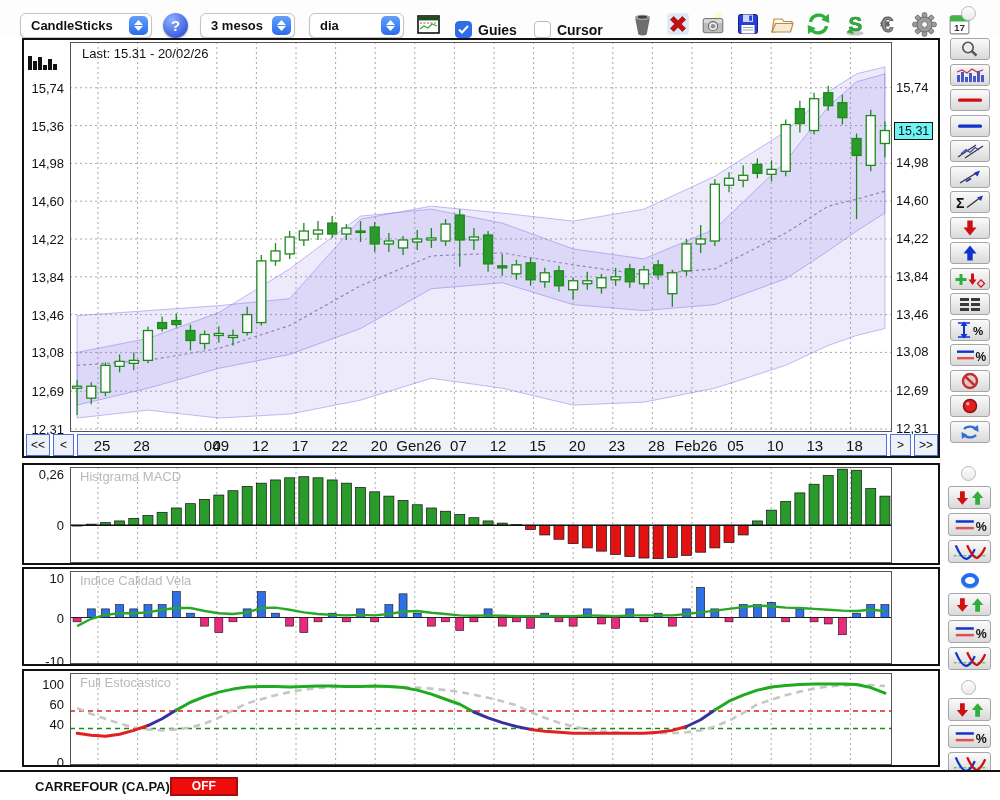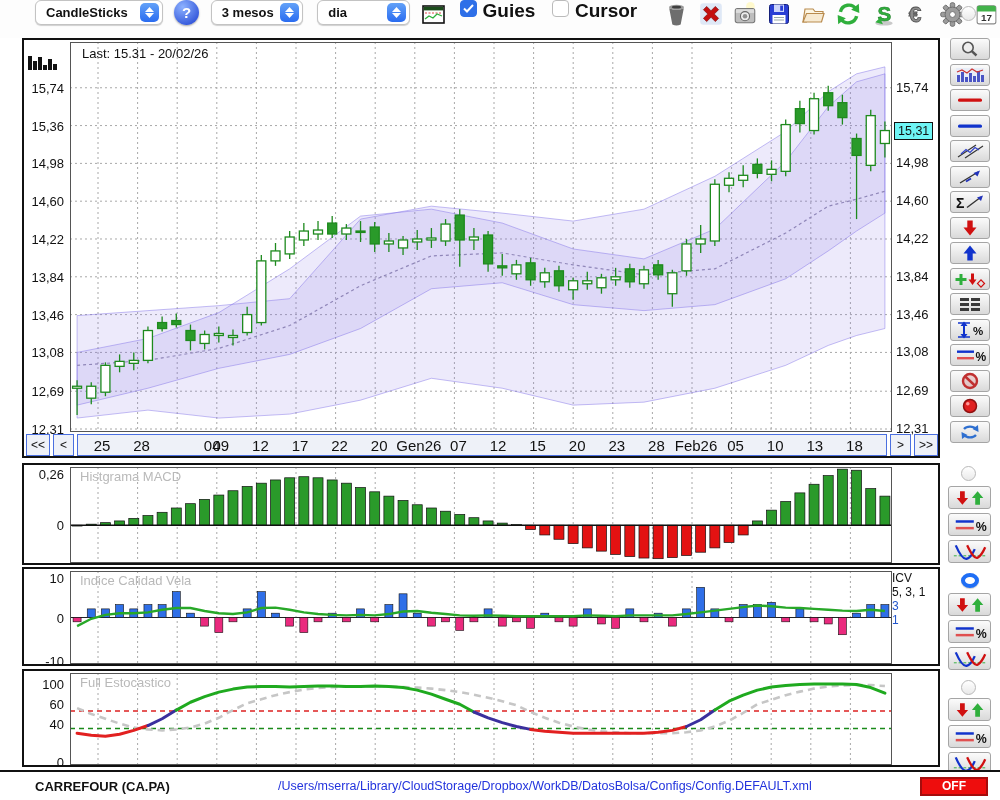--- a/index.html
+++ b/index.html
@@ -1,29 +1,29 @@
 <!DOCTYPE html>
 <html><head>
 <meta charset="utf-8">
 <style>
   html,body{margin:0;padding:0;background:#fff;width:1000px;height:800px;overflow:hidden;
     font-family:"Liberation Sans","DejaVu Sans",sans-serif;color:#111;}
   #app{position:relative;width:1000px;height:800px;}
   
-  .toolbar{position:absolute;left:0;top:0;width:1000px;height:38px;display:flex;align-items:flex-start;padding-left:35px;box-sizing:border-box;background:#fdfdfd;}
+  .toolbar{position:absolute;left:0;top:0;width:1000px;height:38px;display:flex;align-items:flex-end;padding-left:20px;box-sizing:border-box;background:#fdfdfd;}
   .sel{display:flex;align-items:center;height:25px;background:#fff;border:1px solid #c3c3c3;border-radius:6px;
     box-shadow:0 1px 1px rgba(0,0,0,.18);padding-left:10px;font-size:13px;font-weight:600;box-sizing:border-box;}
   .stepper{width:19px;height:19px;border-radius:5px;background:linear-gradient(#62a1f8,#2a6cf0);margin-left:auto;margin-right:3px;
     display:flex;flex-direction:column;align-items:center;justify-content:center;gap:1px;}
   .stepper svg{display:block}
   .help{width:25px;height:25px;border-radius:50%;background:radial-gradient(circle at 35% 28%,#8db2ff,#1b3ed0);color:#fff;
     font-weight:bold;font-size:15px;display:flex;align-items:center;justify-content:center;box-shadow:0 1px 2px rgba(0,0,0,.35);}
   .cb{width:17px;height:17px;border-radius:4px;border:1.5px solid #bbb;background:#fff;box-sizing:border-box;display:flex;align-items:center;justify-content:center;}
   .cb.checked{background:#2e6fe8;border-color:#2e6fe8;}
-  .cblab{font-size:19px;font-weight:600;margin-left:6px;}
+  .cblab{font-size:14px;font-weight:600;margin-left:6px;}
   .tbicon{display:flex;align-items:center;justify-content:center;width:28px;height:28px;}
   .tbicon svg{display:block}
   
   .panel{position:absolute;left:22px;width:918px;border:2px solid #111;background:#fff;box-sizing:border-box;}
   .gutterL{position:absolute;left:0;top:2px;width:44px;height:100%;}
   .axlab{position:absolute;left:0;width:40px;text-align:right;font-size:13px;}
   .axlabR{position:absolute;left:4px;font-size:13px;}
   .gutterR{position:absolute;left:868px;top:2px;width:46px;height:100%;font-size:12px;line-height:14px;}
   .ptitle{position:absolute;font-size:13px;color:#b9b9b9;z-index:3;}
   .plot{position:absolute;left:46px;top:2px;}
@@ -581,26 +581,20 @@
         <rect x="740.051724137931" y="46.5" width="8" height="4.305555555555557" fill="#ea2a7e" stroke="#111" stroke-width="0.6"></rect>
         <rect x="754.2241379310345" y="46.5" width="8" height="6.458333333333329" fill="#ea2a7e" stroke="#111" stroke-width="0.6"></rect>
         <rect x="768.3965517241379" y="46.5" width="8" height="17.222222222222214" fill="#ea2a7e" stroke="#111" stroke-width="0.6"></rect>
         <rect x="782.5689655172414" y="42.19444444444444" width="8" height="4.305555555555557" fill="#2f6fe8" stroke="#111" stroke-width="0.6"></rect>
         <rect x="796.7413793103449" y="33.583333333333336" width="8" height="12.916666666666664" fill="#2f6fe8" stroke="#111" stroke-width="0.6"></rect>
         <rect x="810.9137931034483" y="33.583333333333336" width="8" height="12.916666666666664" fill="#2f6fe8" stroke="#111" stroke-width="0.6"></rect>
         <polyline points="7.086206896551724,55.11111111111111 21.258620689655174,47.79166666666667 35.43103448275862,43.91666666666667 49.60344827586207,42.19444444444444 63.775862068965516,42.19444444444444 77.94827586206897,41.333333333333336 92.12068965517243,38.75 106.29310344827587,37.027777777777786 120.46551724137932,37.027777777777786 134.63793103448276,40.04166666666667 148.8103448275862,42.19444444444444 162.98275862068965,43.05555555555555 177.1551724137931,41.333333333333336 191.32758620689654,37.027777777777786 205.5,36.59722222222222 219.67241379310343,38.75 233.8448275862069,41.333333333333336 248.01724137931035,43.05555555555555 262.1896551724138,43.91666666666667 276.36206896551727,44.34722222222222 290.5344827586207,43.91666666666667 304.7068965517242,44.34722222222222 318.8793103448276,43.05555555555555 333.05172413793105,40.47222222222222 347.22413793103453,40.04166666666667 361.39655172413796,41.763888888888886 375.5689655172414,43.05555555555555 389.7413793103448,44.34722222222222 403.9137931034483,44.77777777777778 418.08620689655174,44.34722222222222 432.2586206896552,44.77777777777778 446.43103448275866,45.208333333333336 460.6034482758621,45.208333333333336 474.7758620689655,45.208333333333336 488.948275862069,45.208333333333336 503.12068965517244,45.208333333333336 517.2931034482758,44.34722222222222 531.4655172413793,44.77777777777778 545.6379310344828,45.208333333333336 559.8103448275863,44.34722222222222 573.9827586206897,44.34722222222222 588.1551724137931,44.34722222222222 602.3275862068966,44.34722222222222 616.5,43.05555555555555 630.6724137931035,41.333333333333336 644.844827586207,39.611111111111114 659.0172413793103,37.88888888888889 673.1896551724138,36.166666666666664 687.3620689655173,34.44444444444444 701.5344827586207,35.30555555555556 715.7068965517242,36.59722222222222 729.8793103448276,37.027777777777786 744.051724137931,37.88888888888889 758.2241379310345,38.75 772.3965517241379,39.611111111111114 786.5689655172414,40.04166666666667 800.7413793103449,38.75 814.9137931034483,40.04166666666667" fill="none" stroke="#28a828" stroke-width="2.4"></polyline>
         <rect x="0.5" y="0.5" width="821" height="92" fill="none" stroke="#555"></rect>
       </svg>
     <span class="ptitle" style="left:56px;top:4px">Indice Calidad Vela</span>
-    <div class="gutterR">
-      <div>ICV</div>
-      <div>5, 3, 1</div>
-      <div style="color:#2255cc">3</div>
-      <div style="color:#2255cc">1</div>
-    </div>
   </div>
 
   <div class="panel" style="top:669px;height:98px">
     <div class="gutterL" id="stoch-axis">
         <span class="axlab" style="top: 4.04px;">100</span>
         <span class="axlab" style="top: 24.28px;">60</span>
         <span class="axlab" style="top: 43.6px;">40</span>
         <span class="axlab" style="top: 82.24px;">0</span>
       </div>
     <svg class="plot" id="stoch-svg" width="822" height="92">
@@ -820,16 +814,15 @@
   <div class="gbtn" style="top:752px">
     <svg width="38" height="20" viewBox="0 0 40 20">
       <line x1="3" y1="14" x2="37" y2="14" stroke="#2faf3c" stroke-width="1" stroke-dasharray="3 2"></line>
       <path d="M5 3 Q 12 19 17 17 Q 21 16 25 7" fill="none" stroke="#1133cc" stroke-width="2.4"></path>
       <path d="M17 3 Q 24 18 28 16 Q 32 14 36 5" fill="none" stroke="#d01010" stroke-width="2.4"></path>
     </svg>
   </div>
 
   <div class="status">
     <span class="sym">CARREFOUR (CA.PA)</span>
-    <span class="cfgpath">/Users/mserra/Library/CloudStorage/Dropbox/WorkDB/DatosBolsa/Configs/Config.DEFAULT.xml</span>
     <div class="offbtn">OFF</div>
   </div>
 </div>
 
 </body></html>

